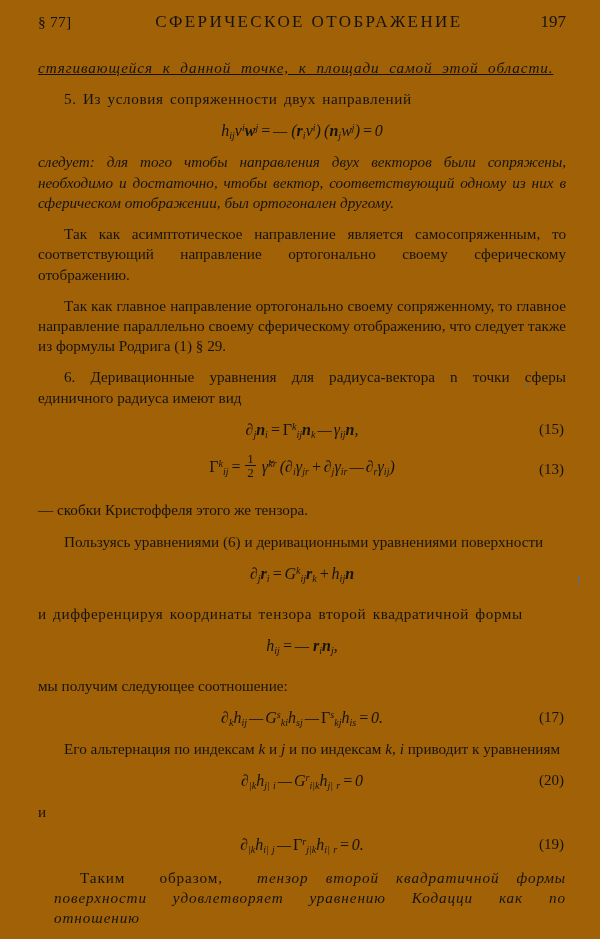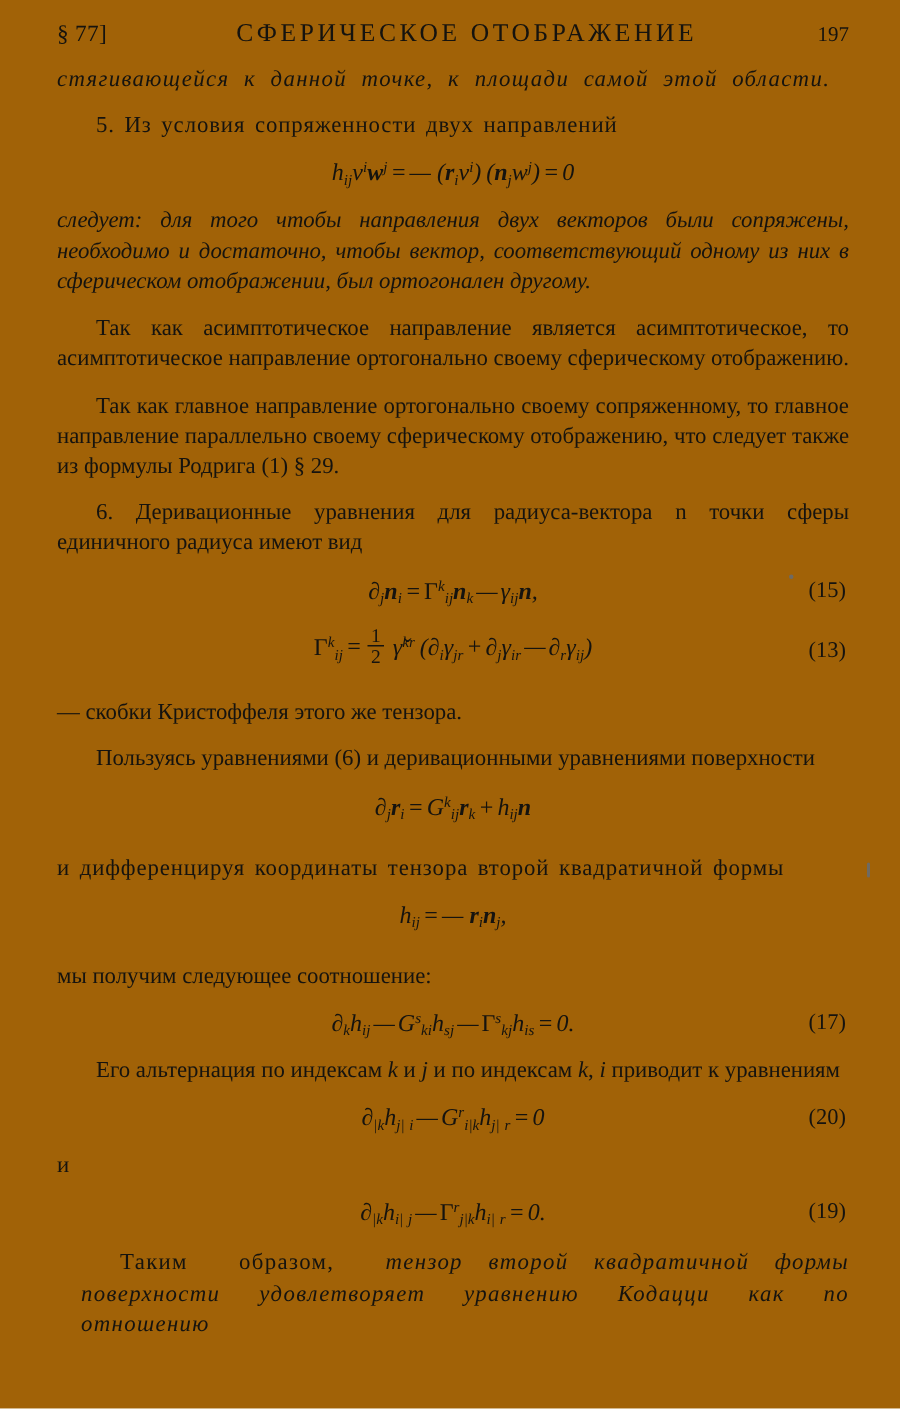--- a/index.html
+++ b/index.html
@@ -37,21 +37,21 @@
   }
   .runhead .title {
     font-size: 17px;
     letter-spacing: 2.4px;
     text-transform: uppercase;
     flex: 1;
     text-align: center;
     padding-left: 6px;
   }
   .runhead .pageno {
-    font-size: 14px;
+    font-size: 17px;
     font-weight: 400;
   }
   
   p {
     margin: 0;
     font-size: 15.2px;
     line-height: 1.33;
     text-align: justify;
     text-justify: inter-word;
     hyphens: manual;
@@ -124,40 +124,40 @@
 
 <div class="page">
   <div class="content">
 
     <div class="runhead">
       <span class="sec">§ 77]</span>
       <span class="title">СФЕРИЧЕСКОЕ ОТОБРАЖЕНИЕ</span>
       <span class="pageno">197</span>
     </div>
 
-    <div style="margin-top:11px;">
+    <div style="margin-top:26px;text-decoration:underline;">
       <p class="it wider">стягивающейся к данной точке, к площади самой этой области.</p>
     </div>
 
     <div class="gap-m">
       <p class="indent wide">5. Из условия сопряженности двух направлений</p>
     </div>
 
     <div class="formula-row">
       <span class="formula">
         <span class="mi">h</span><sub>ij</sub><span class="mi">v</span><sup>i</sup><span class="mb">w</span><sup>j</sup><span class="opsp">=</span>—<span class="opsp"></span>(<span class="mb">r</span><sub>i</sub><span class="mi">v</span><sup>i</sup>) (<span class="mb">n</span><sub>j</sub><span class="mi">w</span><sup>j</sup>)<span class="opsp">=</span>0
       </span>
     </div>
 
     <div>
       <p><span class="it" style="font-style:italic">следует: для того чтобы направления двух векторов были сопряжены, необходимо и достаточно, чтобы вектор, соответствующий одному из них в сферическом отображении, был ортогонален другому.</span></p>
     </div>
 
     <div class="gap-m">
-      <p class="indent">Так как асимптотическое направление является асимптотическое, то асимптотическое направление ортогонально своему сферическому отображению.</p>
+      <p class="indent">Так как асимптотическое направление является самосопряженным, то соответствующий направление ортогонально своему сферическому отображению.</p>
     </div>
 
     <div class="gap-m">
       <p class="indent">Так как главное направление ортогонально своему сопряженному, то главное направление параллельно своему сферическому отображению, что следует также из формулы Родрига (1) § 29.</p>
     </div>
 
     <div class="gap-m">
       <p class="indent">6. Деривационные уравнения для радиуса-вектора n точки сферы единичного радиуса имеют вид</p>
     </div>
 

